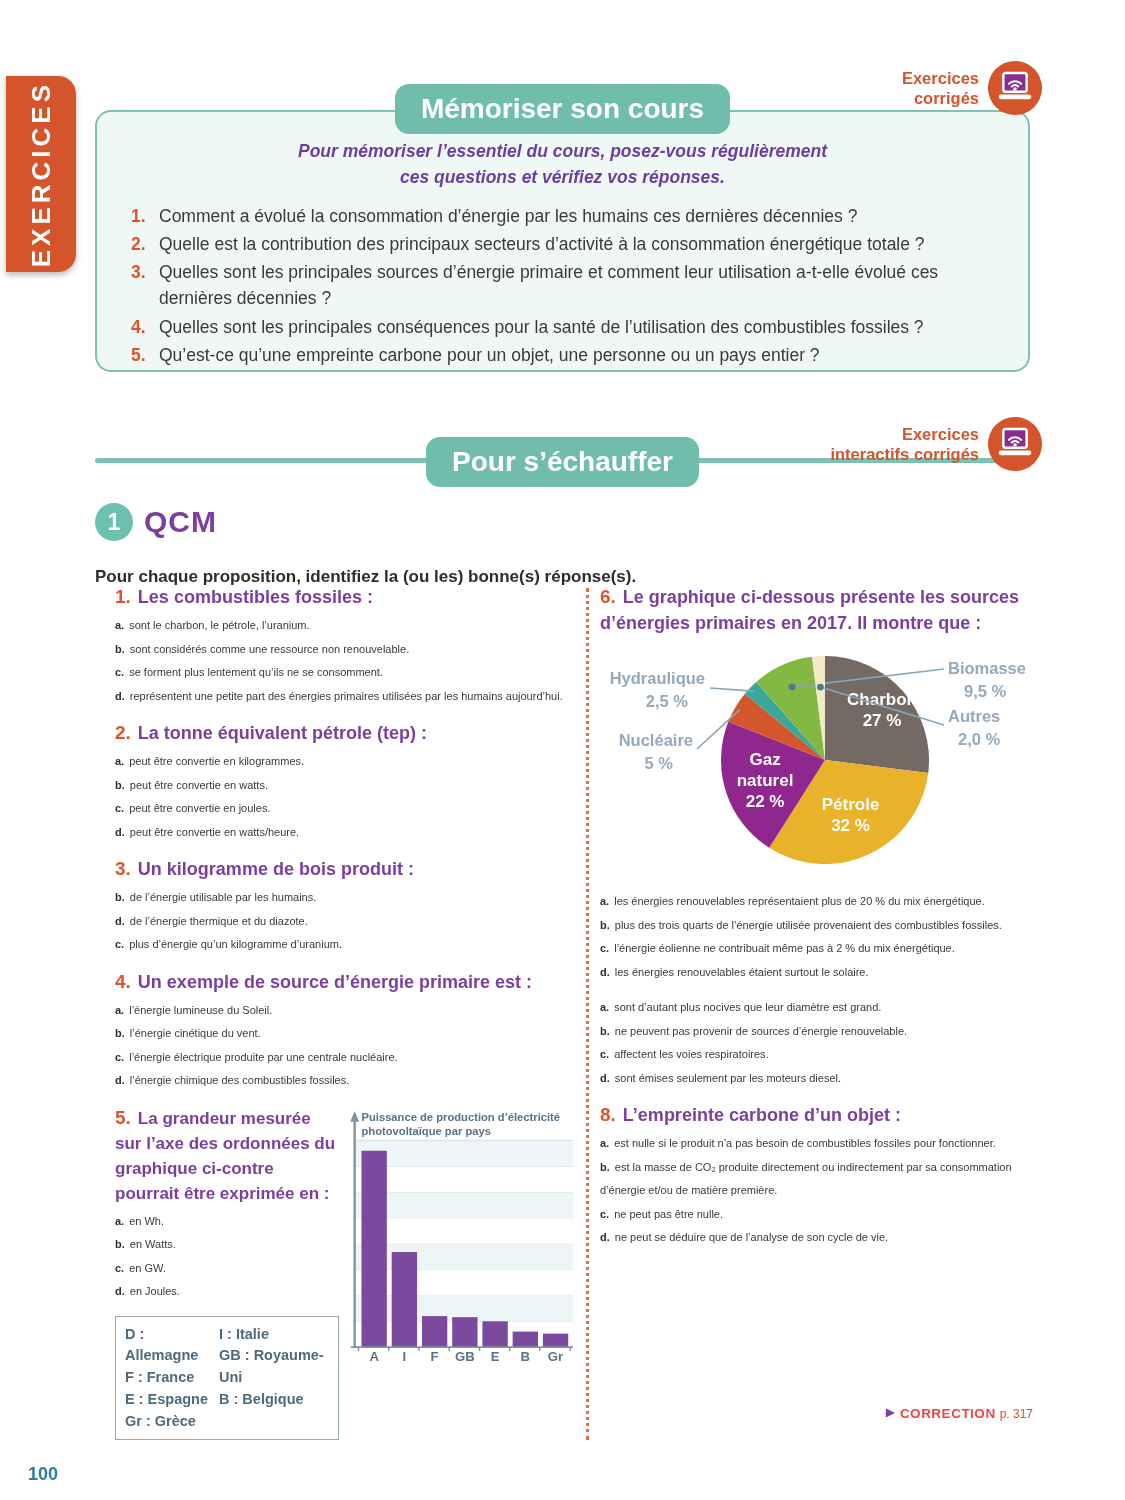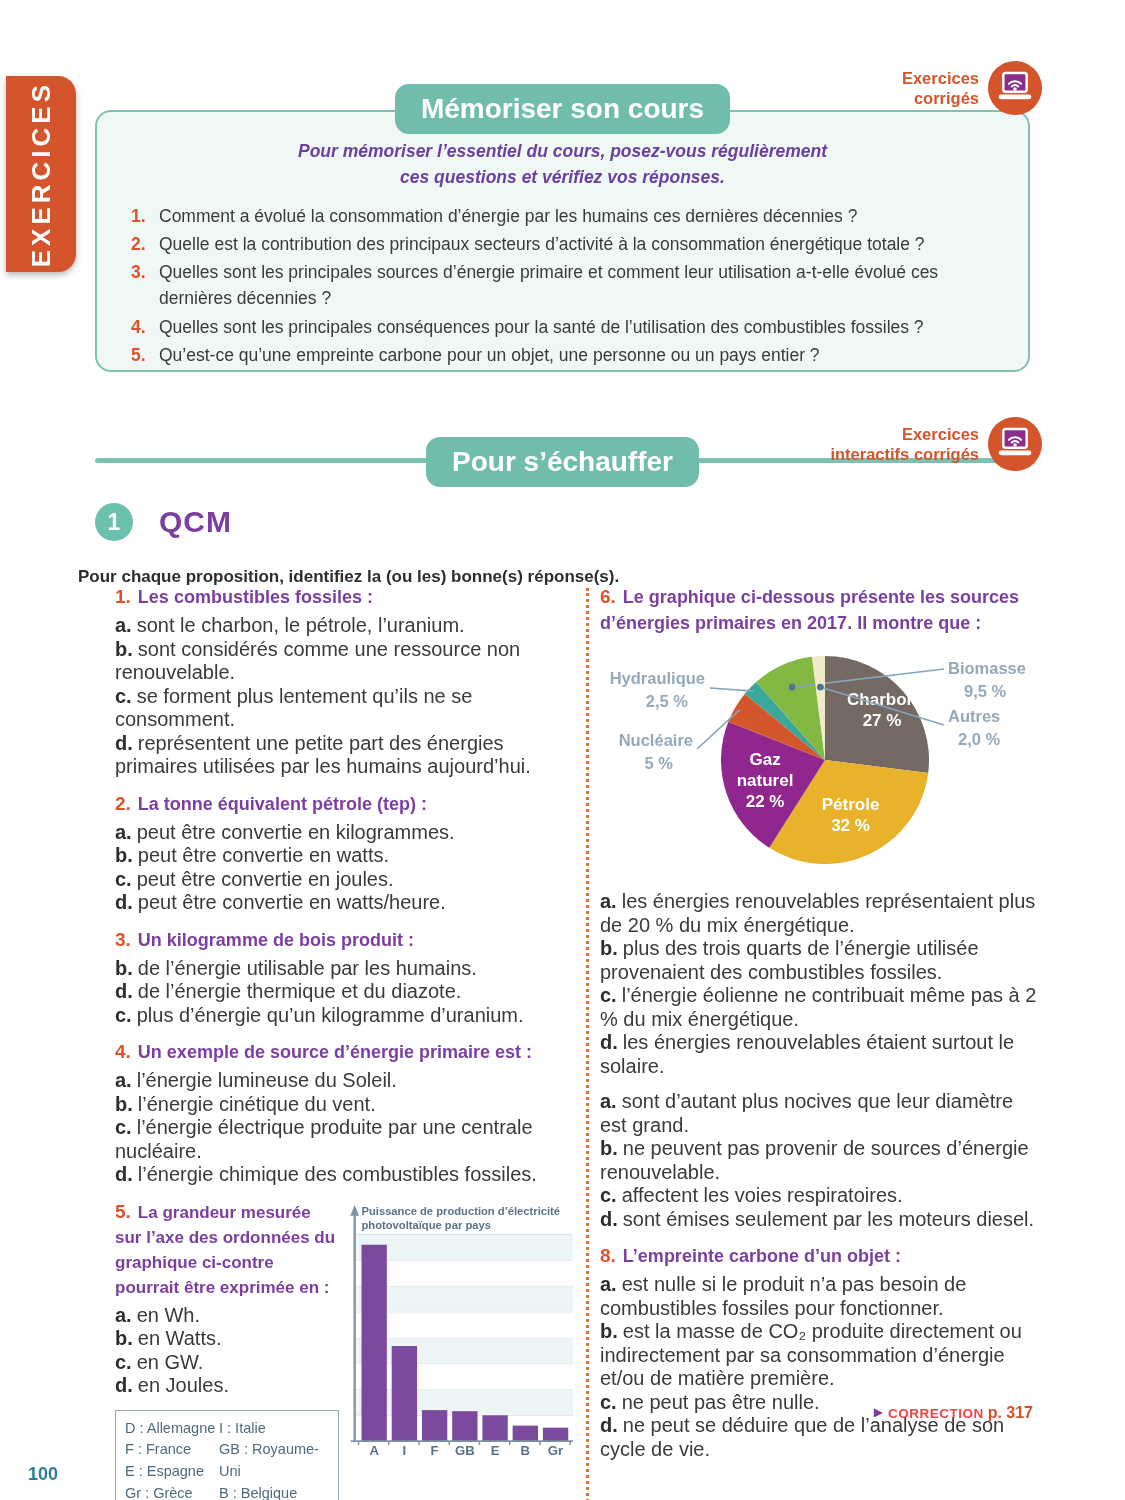--- a/index.html
+++ b/index.html
@@ -50,54 +50,54 @@
   .badge-icon{width:56px;height:56px;flex:0 0 56px;}
   
   .teal-line{position:absolute;left:95px;top:458px;width:913px;height:5px;background:#7cc2b2;border-radius:3px;}
   
   .ex-header{position:absolute;left:95px;top:503px;display:flex;align-items:center;}
   .ex-num{
     width:38px;height:38px;border-radius:50%;background:#6cc0ae;color:#fff;
     display:flex;align-items:center;justify-content:center;
     font-weight:bold;font-size:23px;
   }
-  .ex-title{margin-left:26px;color:#7b3fa0;font-weight:bold;font-size:30px;letter-spacing:1px;}
-  .instruction{position:absolute;left:78px;top:550px;font-weight:bold;color:#2d2d2d;font-size:17px;}
+  .ex-title{margin-left:11px;color:#7b3fa0;font-weight:bold;font-size:30px;letter-spacing:1px;}
+  .instruction{position:absolute;left:95px;top:550px;font-weight:bold;color:#2d2d2d;font-size:17px;}
   
   .columns{position:absolute;left:95px;top:584px;width:942px;display:flex;align-items:stretch;}
   .col-left{width:460px;flex:0 0 460px;margin-left:20px;}
   .divider{border-left:3px dotted #e0713f;margin:4px 11px 0 11px;}
   .col-right{flex:1;min-width:0;}
   .question{margin-bottom:12px;}
   .q-head{margin:0 0 4px 0;line-height:26px;font-size:18px;}
   .q-num{color:#e2522a;font-weight:bold;margin-right:7px;font-size:19px;}
   .q-title{color:#7b3fa0;font-weight:bold;}
-  .opt{margin:0;line-height:23.5px;font-size:20px;color:#3a3a3a;}
+  .opt{margin:0;line-height:23.5px;font-size:11px;color:#3a3a3a;}
   .opt-m{font-weight:bold;color:#2e2e2e;margin-right:5px;}
   .q5-row{display:flex;margin-top:2px;}
   .q5-left{width:222px;flex:0 0 222px;}
   .q5-left .q-head{font-size:17px;line-height:25px;}
   .q5-chart{flex:1;padding-left:4px;}
   .legend-box{
     margin-top:10px;width:204px;border:1.5px solid #98a8b2;background:#fff;
-    padding:7px 9px;display:flex;font-size:14.5px;color:#4e6b7c;line-height:1.5;
+    padding:7px 9px;display:flex;font-size:14.5px;color:#4e6b7c;line-height:1.5;font-weight:bold;
   }
   .legend-col1{width:94px;flex:0 0 94px;}
   .legend-col2{flex:1;}
   .pie-wrap{margin:8px 0 8px 0;}
   
   .pie-in{fill:#ffffff;font-weight:bold;font-size:17px;font-family:"Liberation Sans","DejaVu Sans",sans-serif;}
   .pie-out{fill:#96a9bb;font-weight:bold;font-size:16.5px;font-family:"Liberation Sans","DejaVu Sans",sans-serif;}
   .bar-title{fill:#5a7288;font-weight:bold;font-size:11.5px;font-family:"Liberation Sans","DejaVu Sans",sans-serif;}
   .bar-x{fill:#5a7288;font-weight:bold;font-size:13.5px;text-anchor:middle;font-family:"Liberation Sans","DejaVu Sans",sans-serif;}
   
   .correction{position:absolute;top:1404px;right:92px;white-space:nowrap;}
   .corr-arrow{color:#7b3fa0;font-size:12px;vertical-align:2px;margin-right:5px;}
   .corr-label{color:#ef4444;font-weight:bold;font-size:13.5px;letter-spacing:.5px;}
-  .corr-page{color:#d4502a;font-weight:bold;font-size:16px;margin-left:4px;}
+  .corr-page{color:#d4502a;font-weight:normal;font-size:12px;margin-left:4px;}
   .pagenum{position:absolute;left:28px;top:1444px;color:#2a7f9a;font-weight:bold;font-size:18px;margin-top:20px;}
 </style>
 </head>
 <body>
 
 <div class="tab">
   <span>EXERCICES</span>
 </div>
 
 <div class="memo-card">

